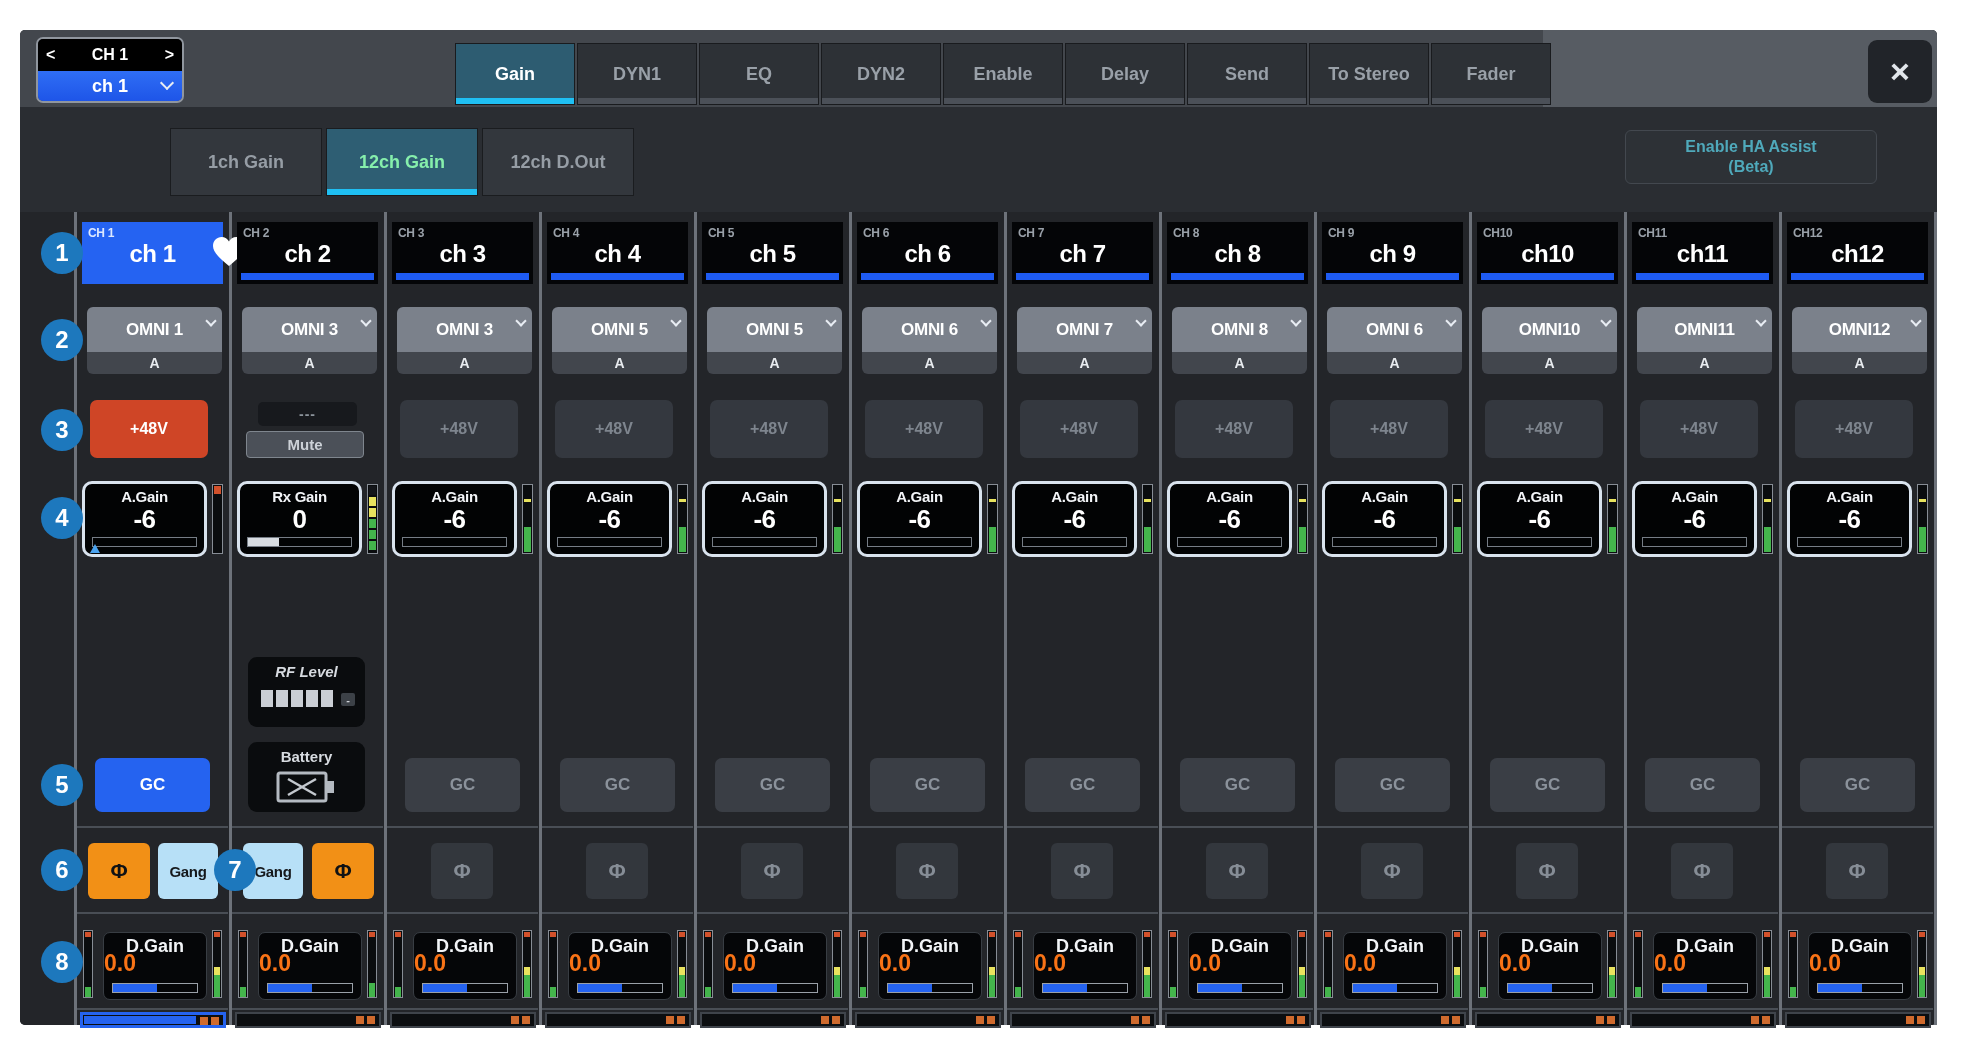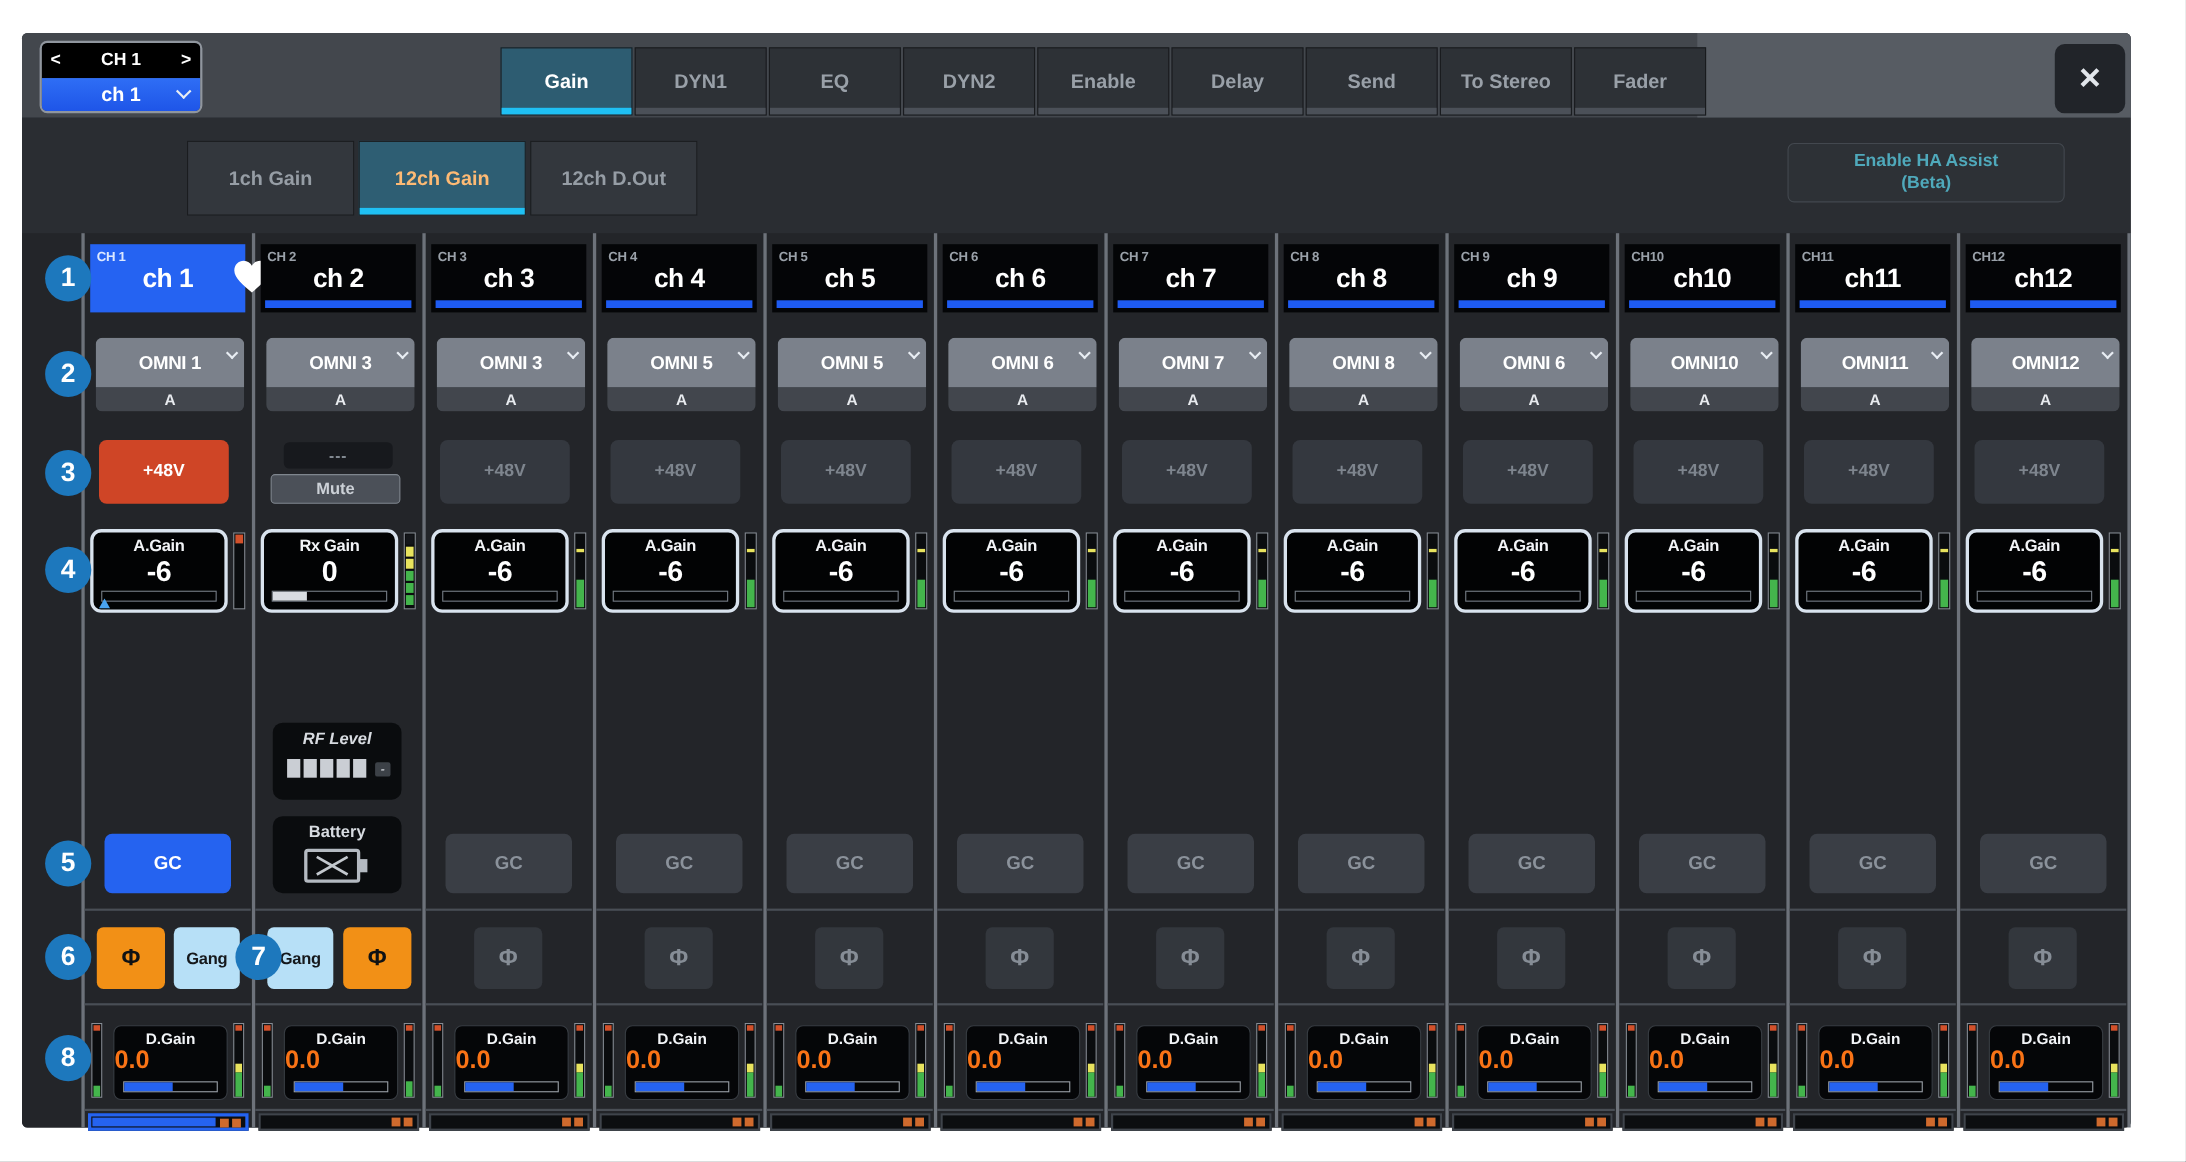--- a/index.html
+++ b/index.html
@@ -21,21 +21,21 @@
   .tab::after { content:""; position:absolute; left:0; right:0; bottom:0; height:6px; background:#4b5058; }
   .tab.active { background:#2d5c71; color:#ffffff; }
   .tab.active::after { background:#1fc0f4; }
 
   #close-btn { position:absolute; left:1868px; top:40px; width:64px; height:63px; background:#212429; border-radius:9px; color:#e2e6eb; font-size:34px; font-weight:bold; display:flex; align-items:center; justify-content:center; cursor:pointer; border:none; font-family:inherit; }
 
   
   #subheader { position:absolute; left:20px; top:107px; width:1917px; height:105px; background:#2a2d32; }
   #subtab-bar { position:absolute; left:170px; top:128px; height:68px; display:flex; gap:4px; }
   .subtab { width:152px; height:68px; background:#33373d; border:1px solid #1a1c1f; color:#969da5; font-weight:bold; font-size:18px; display:flex; align-items:center; justify-content:center; position:relative; cursor:pointer; font-family:inherit; }
-  .subtab.active { background:#2e5e73; color:#fdba74; }
+  .subtab.active { background:#2e5e73; color:#86efac; }
   .subtab.active::after { content:""; position:absolute; left:0; right:0; bottom:0; height:6px; background:#1fc0f4; }
 
   #ha-btn { position:absolute; left:1625px; top:130px; width:252px; height:54px; background:#2d3136; border:1px solid #43484f; border-radius:6px; color:#4fa9bb; font-weight:bold; font-size:16px; line-height:1.25; display:flex; flex-direction:column; align-items:center; justify-content:center; cursor:pointer; font-family:inherit; }
 
   
   #strip-area { position:absolute; left:20px; top:212px; width:1917px; height:813px; background:#232529; border-radius:0 0 5px 5px; overflow:hidden; }
   .divider { position:absolute; top:212px; width:3px; height:813px; background:#6d727a; z-index:1; }
   .strip { position:absolute; top:212px; width:155px; height:813px; z-index:2; }
 
   .name-box { position:absolute; left:7px; top:10px; width:141px; height:62px; background:#040507; cursor:pointer; }
@@ -81,21 +81,21 @@
   .gc-btn.on { background:#2563f0; color:#fff; }
 
   .hsep { position:absolute; left:2px; width:151px; height:2px; background:#494e55; }
 
   .phase-btn { position:absolute; top:631px; height:56px; border-radius:6px; display:flex; align-items:center; justify-content:center; font-weight:bold; cursor:pointer; border:none; font-family:inherit; }
   .phi { width:62px; font-size:21px; background:#33373d; color:#868d96; }
   .phi.on { background:#f29016; color:#101214; }
   .gang { width:60px; font-size:15px; background:#b7e0f7; color:#15181b; letter-spacing:-0.3px; }
 
   .dg-box { position:absolute; left:28px; top:720px; width:104px; height:68px; background:#050608; border:1px solid #383d43; border-radius:7px; cursor:pointer; }
-  .dg-label { position:absolute; left:0; right:0; top:3px; text-align:center; color:#f2f4f7; font-weight:bold; font-size:14px; }
+  .dg-label { position:absolute; left:0; right:0; top:3px; text-align:center; color:#f2f4f7; font-weight:bold; font-size:18px; }
   .dg-value { position:absolute; left:0; right:0; top:17px; text-align:left; color:#f97316; font-weight:bold; font-size:23px; }
   .dg-slider { position:absolute; left:8px; right:8px; bottom:6px; height:10px; border:1px solid #9aa0a8; }
   .dg-slider .fill { height:100%; background:#2563f0; }
   .dg-meter { width:10px; height:68px; top:718px; }
   .dg-meter.left { left:8px; } .dg-meter.right { left:137px; }
 
   .bottom-box { position:absolute; left:5px; top:800px; width:146px; height:16px; background:#0c0e10; border:2px solid #3f444b; }
   .bottom-box.selected { border:3px solid #2563f0; }
   .bottom-box .bfill { position:absolute; left:1px; top:1px; height:8px; background:#2563f0; }
   .bottom-box .dot { position:absolute; top:2px; width:8px; height:8px; background:#cf6a2d; }

